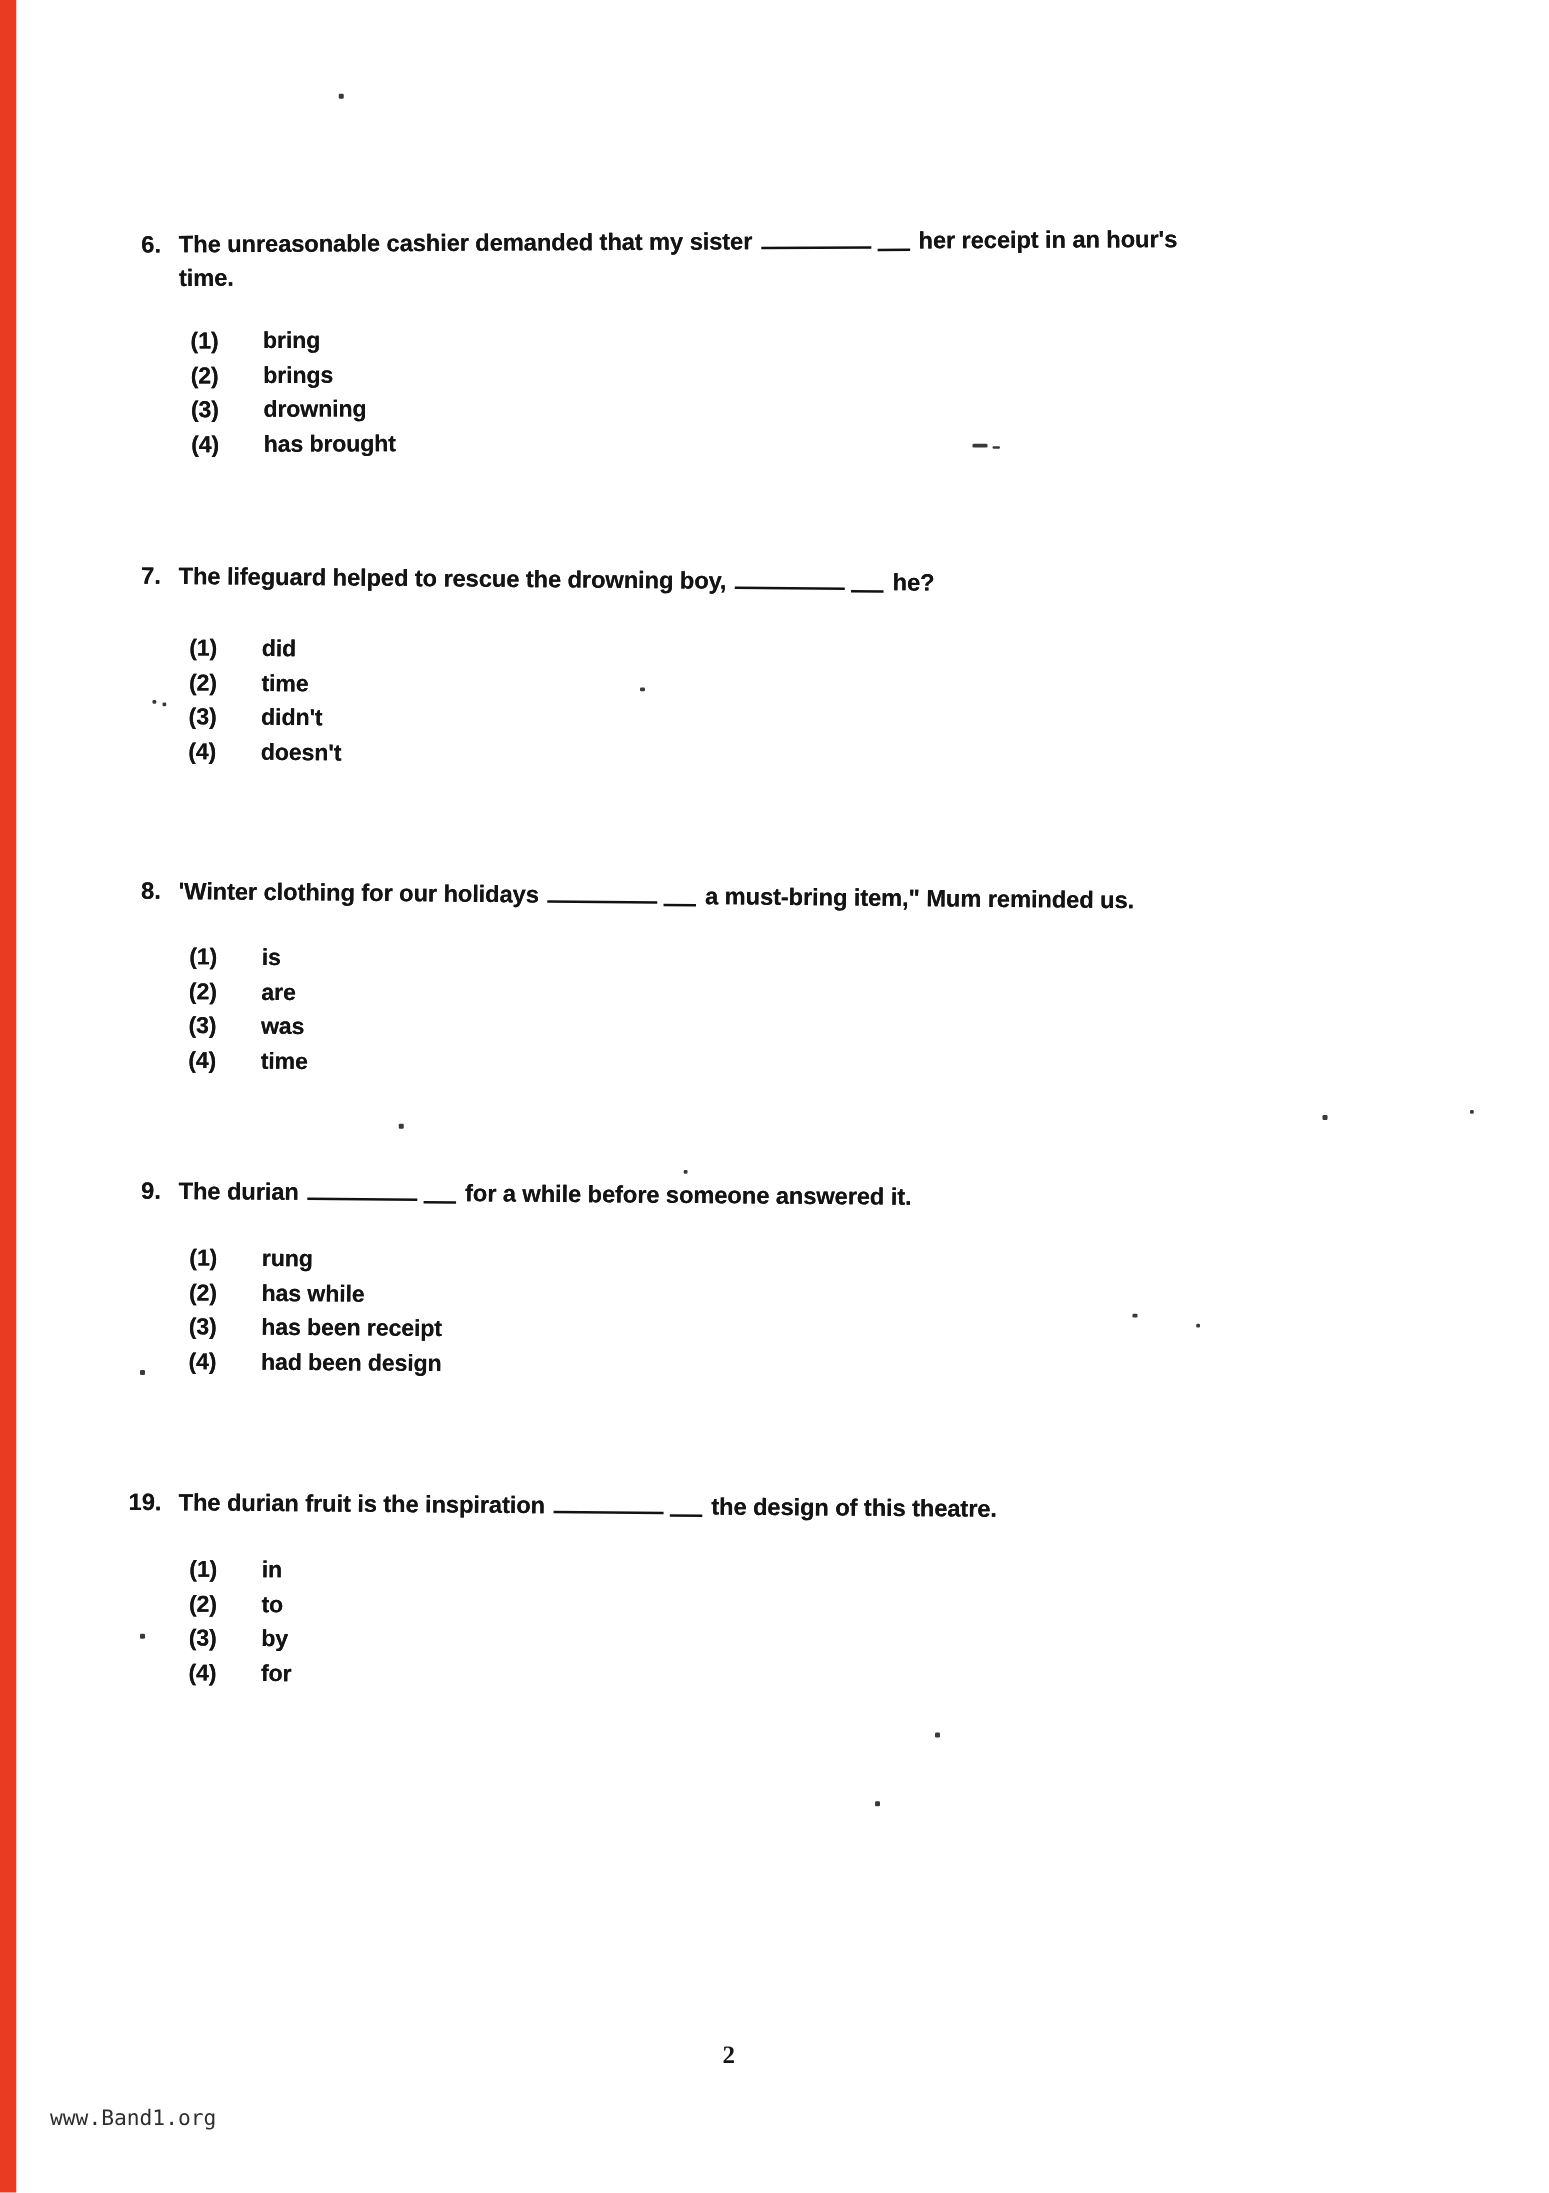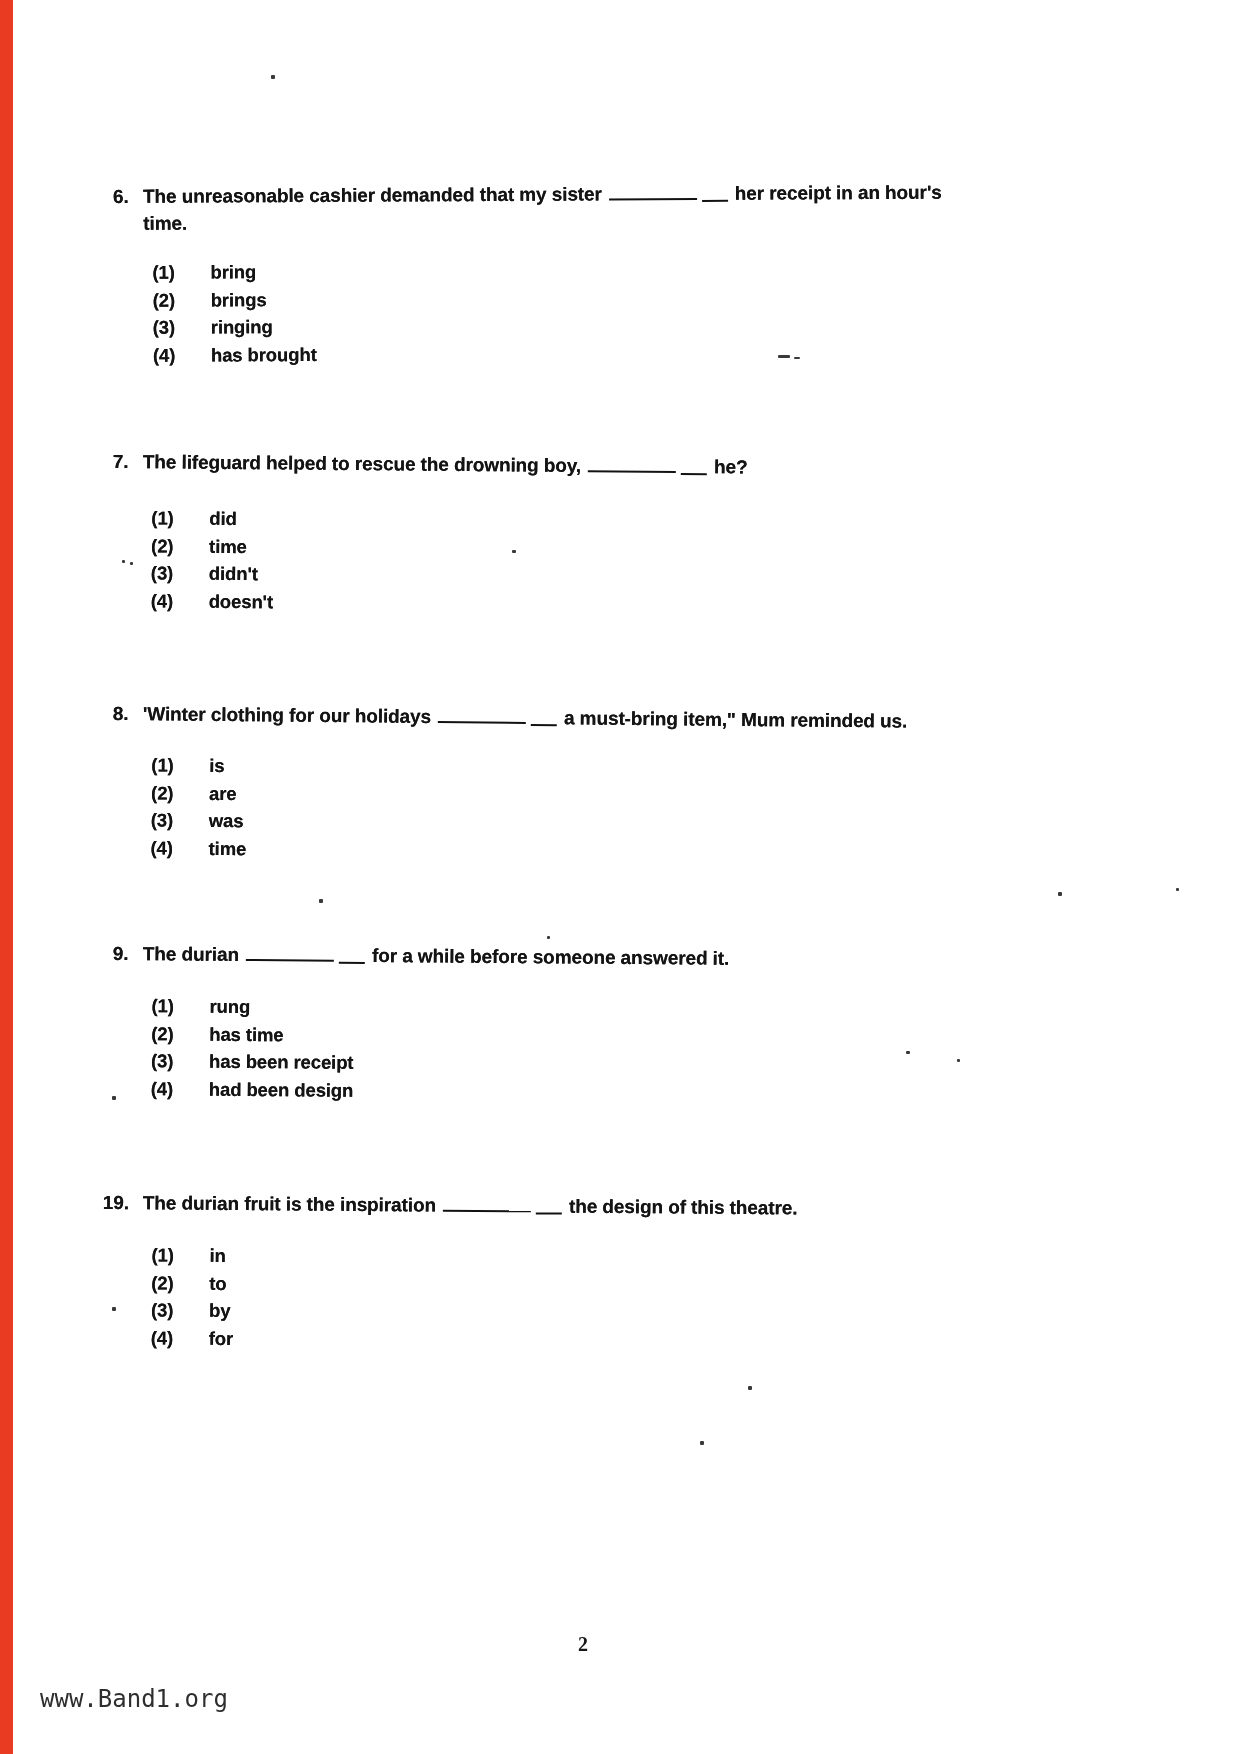--- a/index.html
+++ b/index.html
@@ -49,21 +49,21 @@
   .q10 .options { margin-top:26px; }
   
   .pageno {
     position:absolute; left:578px; top:1633px;
     font-family:"Liberation Serif", serif;
     font-size:20px; font-weight:bold; color:#161616;
   }
   .watermark {
     position:absolute; left:40px; top:1685px;
     font-family:"DejaVu Sans Mono", monospace;
-    font-size:24px; color:#2e2e2e;
+    font-size:17px; color:#2e2e2e;
   }
   
   .speck { position:absolute; background:#3a3a3a; border-radius:1px; }
 </style>
 </head>
 <body style="color: rgb(20, 20, 20);">
 
 <div class="redbar" style="background: rgb(233, 59, 34);"></div>
 
 <div class="question q6" style="top:185px; transform:rotate(-0.3deg);">
@@ -76,21 +76,21 @@
     <li>
         <span class="marker">(1)</span>
         <span>bring</span>
       </li>
     <li>
         <span class="marker">(2)</span>
         <span>brings</span>
       </li>
     <li>
         <span class="marker">(3)</span>
-        <span>ringing</span>
+        <span>drowning</span>
       </li>
     <li>
         <span class="marker">(4)</span>
         <span>has brought</span>
       </li>
   </ol>
 </div>
 
 <div class="question q7" style="top:450px; transform:rotate(0.5deg);">
   <div class="qline">
@@ -147,21 +147,21 @@
     <span class="qnum">9.</span>
     <span class="qtext"><span>The durian</span><span class="blank"><span class="seg seg1"></span><span class="seg seg2"></span></span><span>for a while before someone answered it.</span></span>
   </div>
   <ol class="options">
     <li>
         <span class="marker">(1)</span>
         <span>rung</span>
       </li>
     <li>
         <span class="marker">(2)</span>
-        <span>has time</span>
+        <span>has while</span>
       </li>
     <li>
         <span class="marker">(3)</span>
         <span>has been receipt</span>
       </li>
     <li>
         <span class="marker">(4)</span>
         <span>had been design</span>
       </li>
   </ol>

